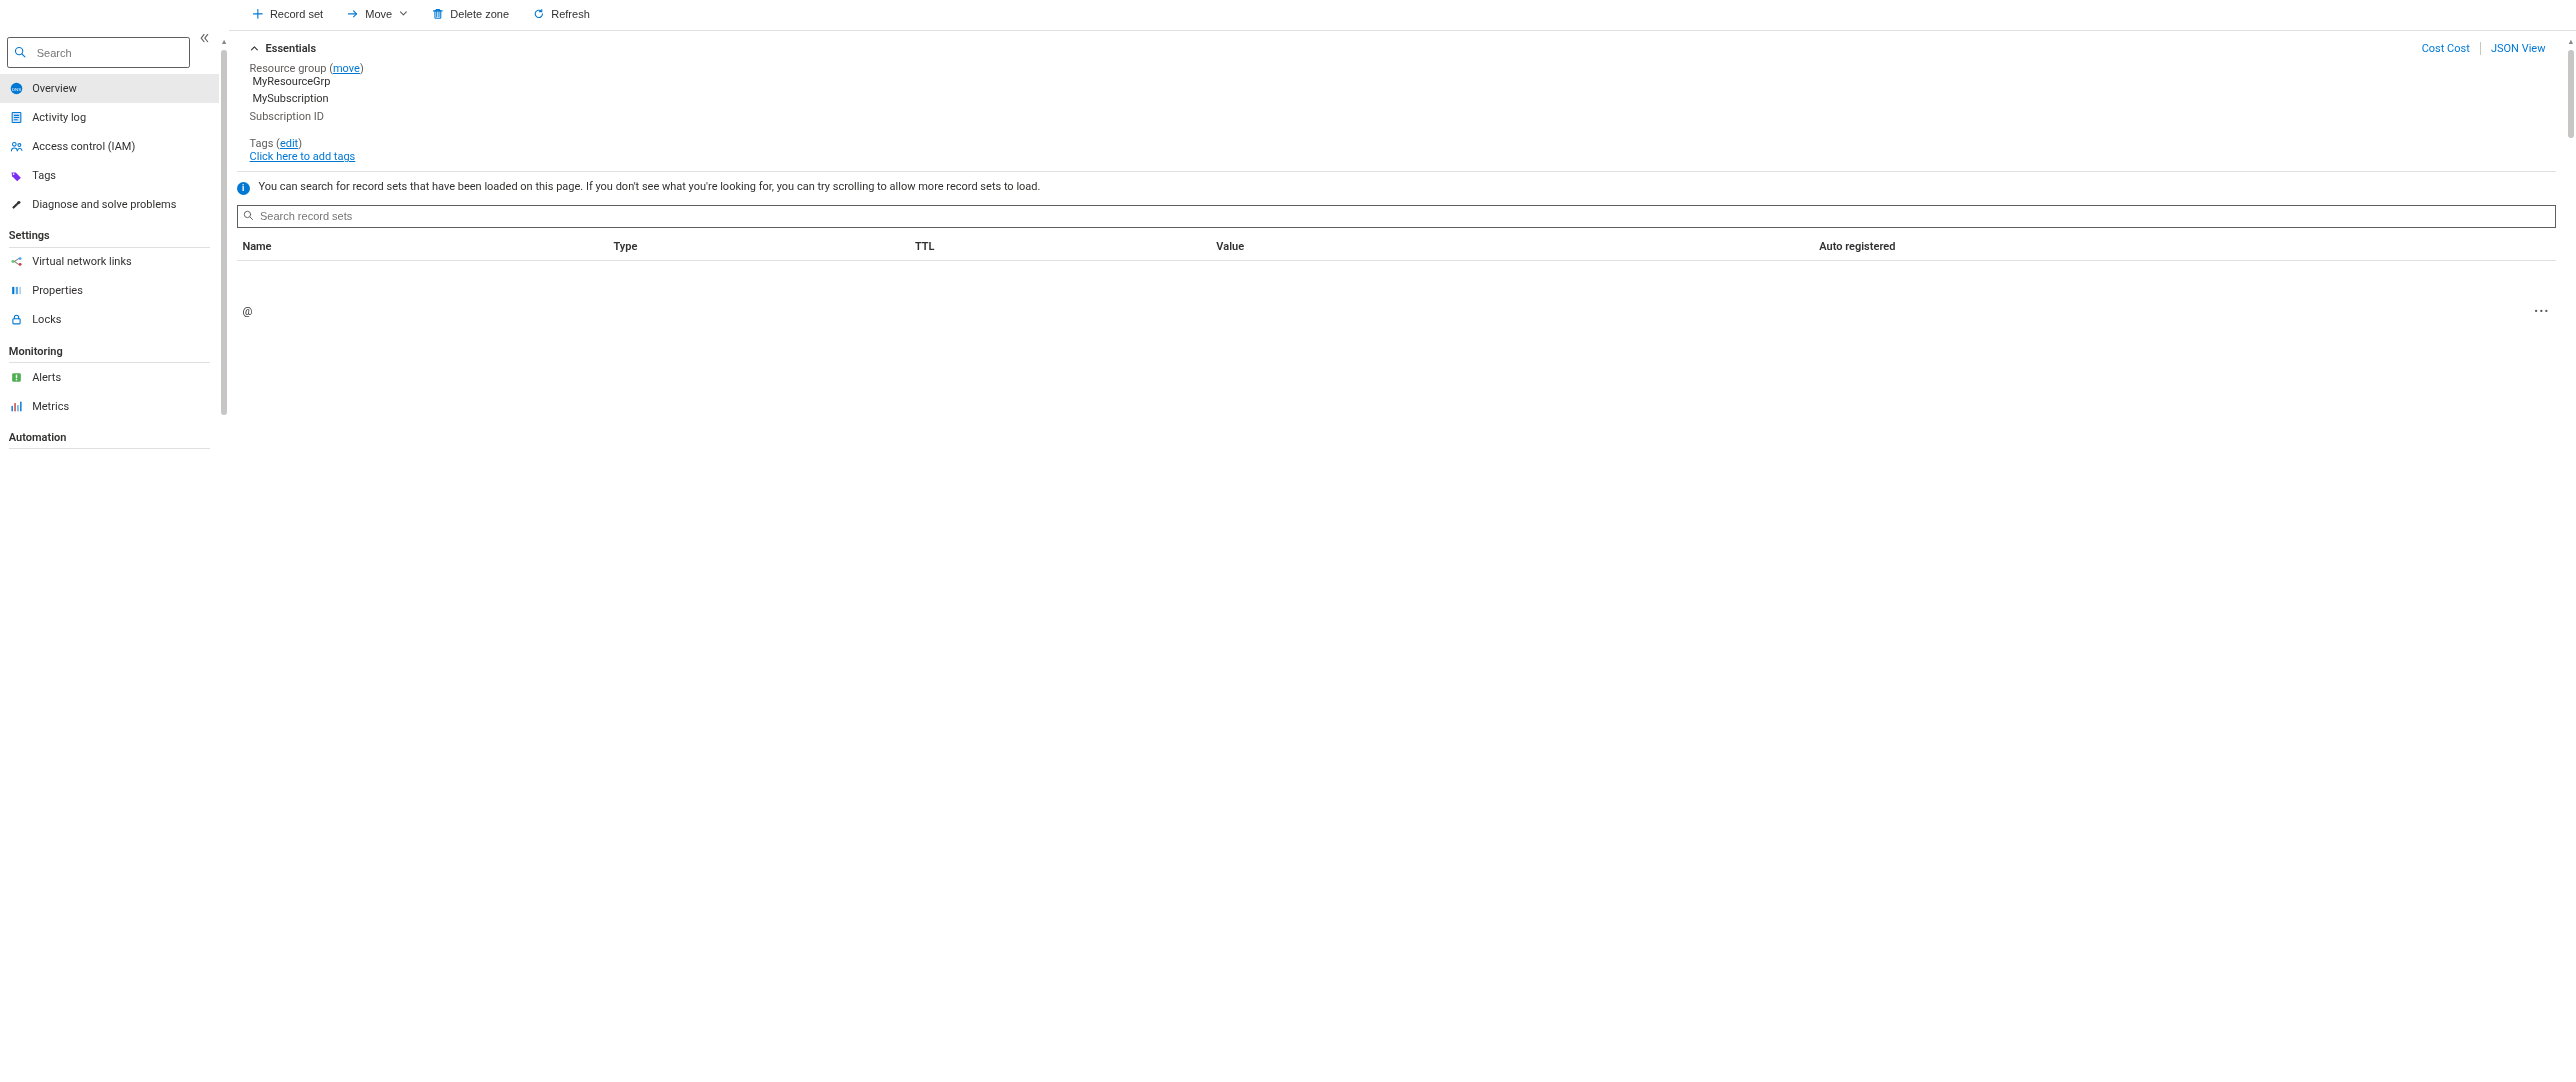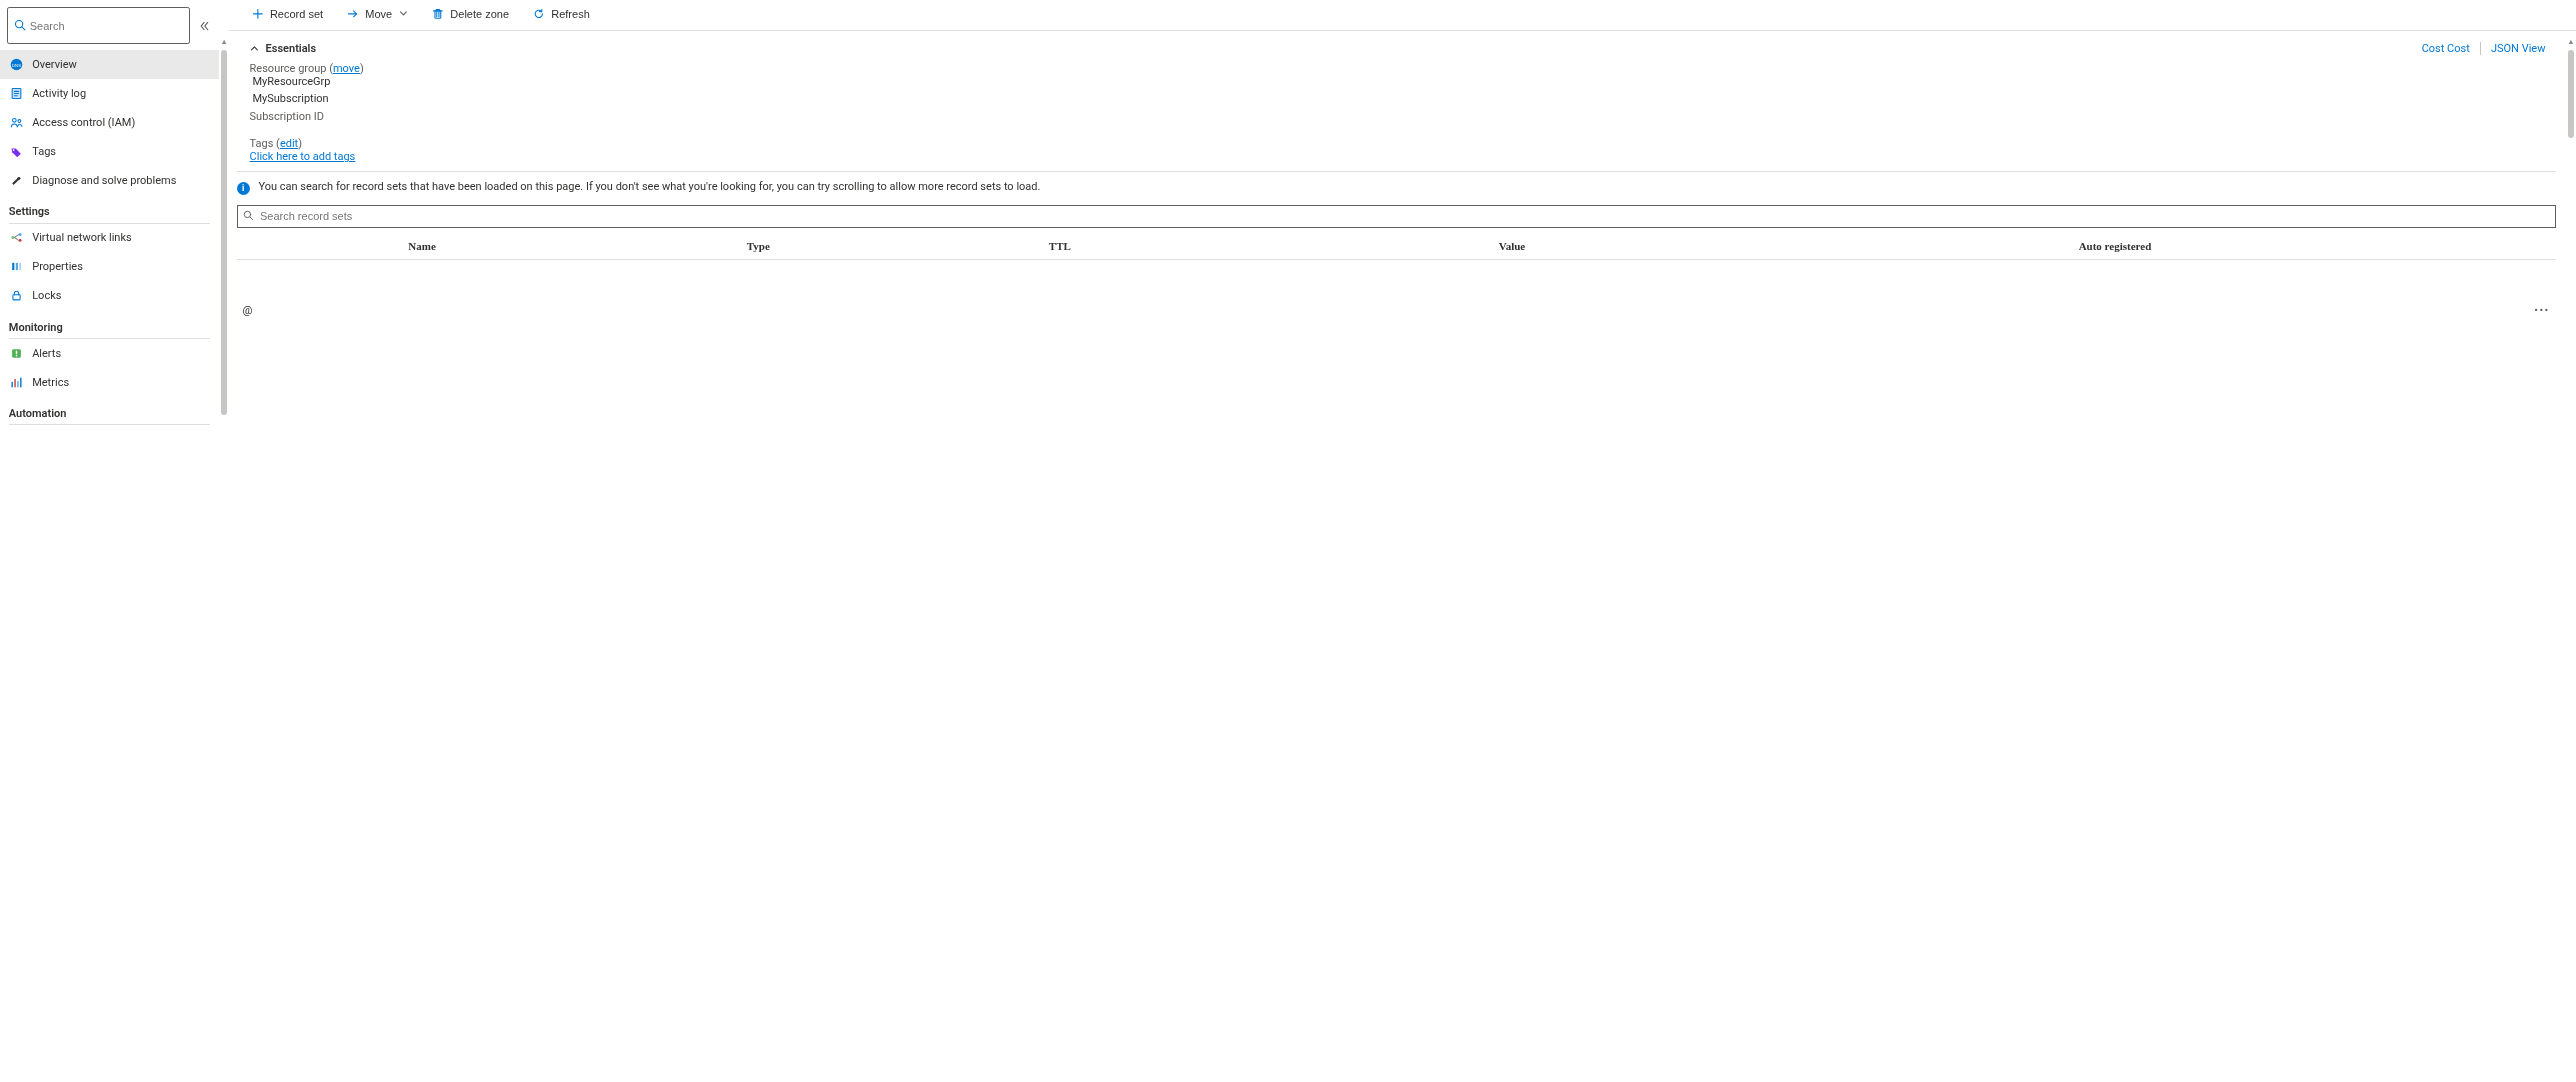--- a/index.html
+++ b/index.html
@@ -31,23 +31,24 @@
     align-items: center;
     gap: 5.8px;
     padding: 0 7.3px 5.8px 7.3px;
   }
   .search-box {
     flex: 1;
     display: flex;
     align-items: center;
     border: 0.7px solid #605e5c;
     border-radius: 2.2px;
-    height: 37px;
+    height: 31px;
     padding: 0 5.8px;
-    gap: 2px;
+    gap: 9px;
+    margin-top: 30px;
   }
   .search-box input {
     border: none;
     outline: none;
     font-size: 11px;
     width: 100%;
     color: #605e5c;
     background: transparent;
   }
   .collapse-toggle {
@@ -171,24 +172,23 @@
     height:23.4px;
     padding:0 5.8px;
     gap:4.4px;
     margin-top:5.8px;
     margin-left:-13px;
   }
   .rec-search input { border:none;outline:none;width:100%;font-size:11px;color:#605e5c;background:transparent;}
   
   .rec-table { width:calc(100% + 13px); border-collapse:collapse; margin-top:4.4px; margin-left:-13px; table-layout:fixed;}
   .rec-table th {
-    text-align:center; font-weight:600; font-size:11px;
+    text-align:left; font-weight:600; font-size:11px;
     padding:7.3px 5.8px;
     border-bottom:0.7px solid #e1dfdd;
-    font-family:Liberation Serif, serif;
   }
   .rec-table td {
     padding: 44px 5.8px 7.3px 5.8px;
     font-size:11px;
     vertical-align:bottom;
   }
   .row-menu {
     color:#605e5c; font-size:13px; letter-spacing:1.5px;
     cursor:pointer; text-align:right;
   }

